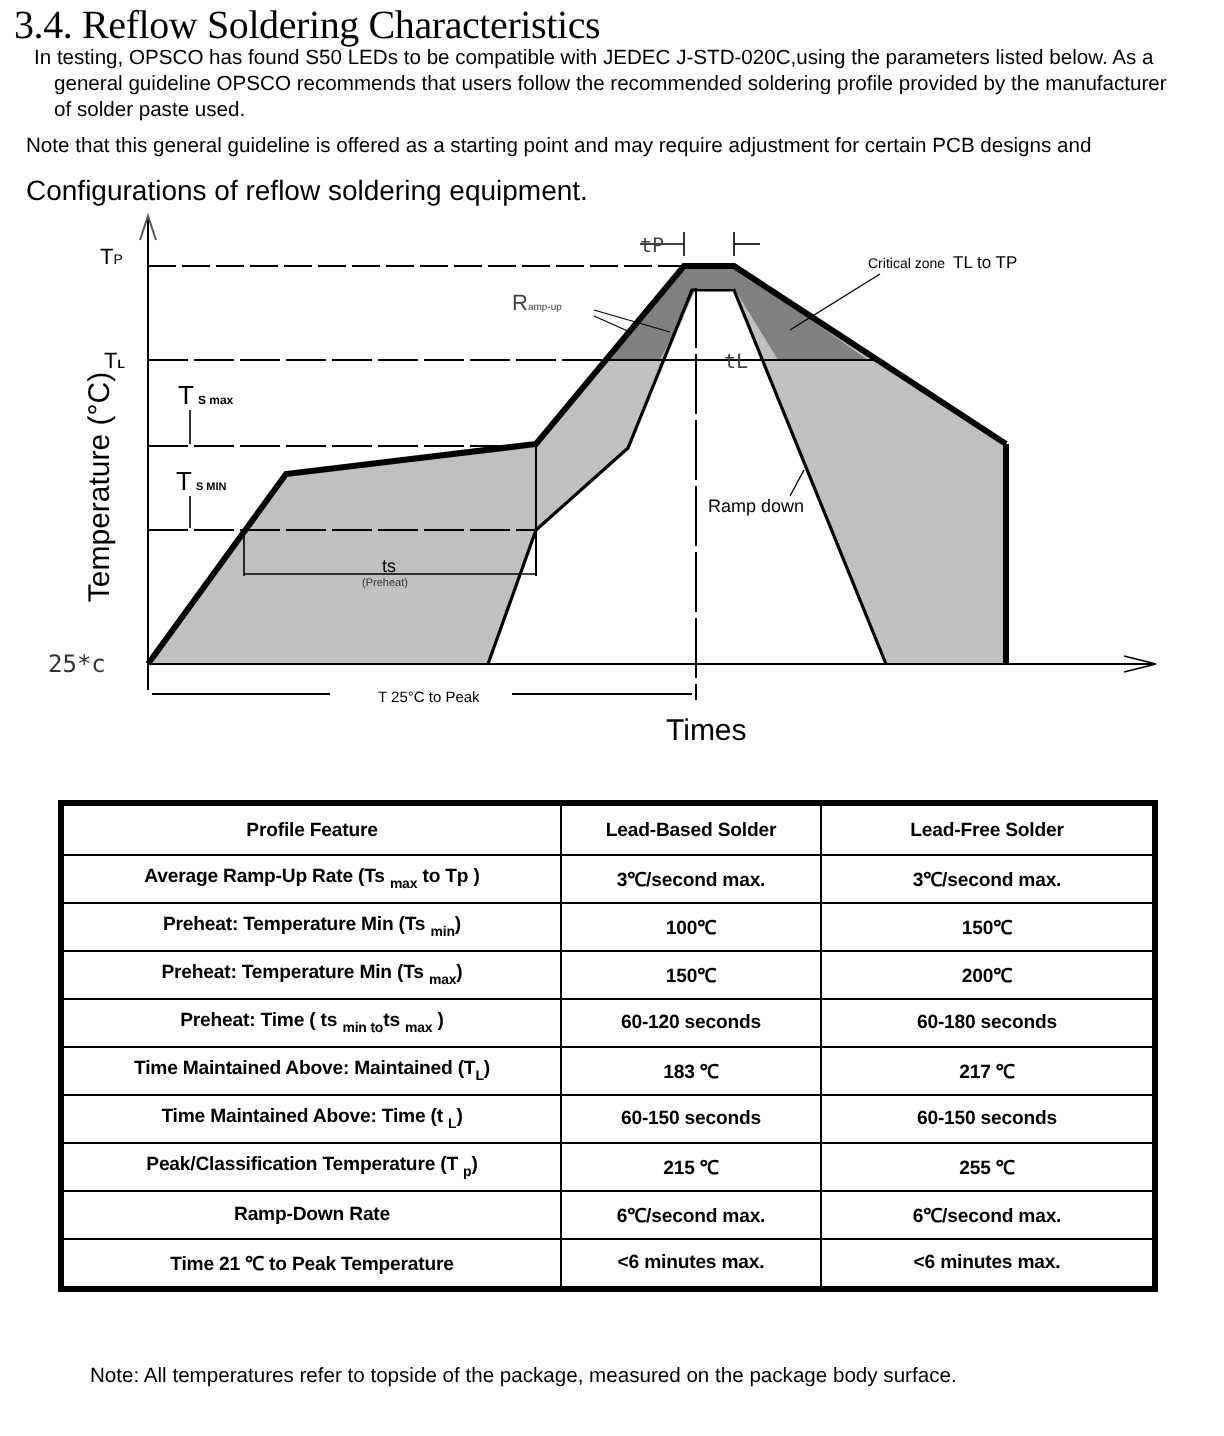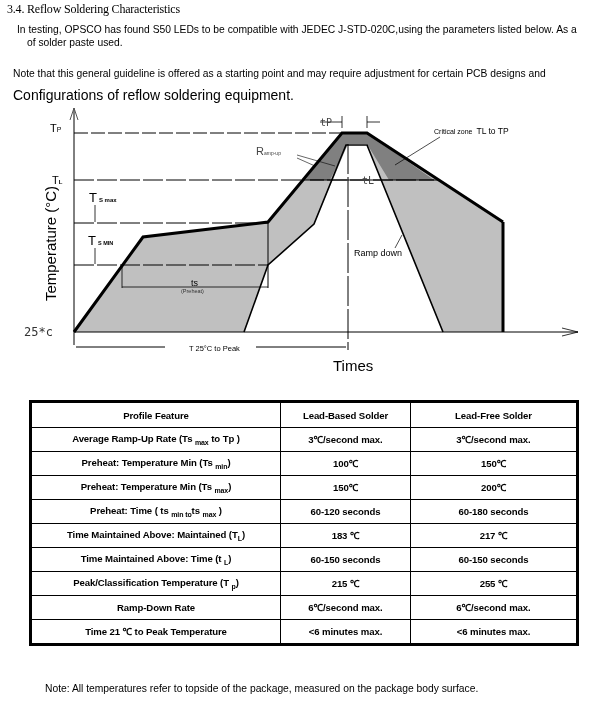--- a/index.html
+++ b/index.html
@@ -1,17 +1,17 @@
 <!DOCTYPE html>
 <html><head>
 <meta charset="utf-8">
 <style>
   html, body { margin: 0; padding: 0; background: #ffffff; }
   body { width: 612px; height: 718px; position: relative; overflow: hidden; font-family: "Liberation Sans", sans-serif; color: #000; }
-  .heading { position: absolute; left: 7px; top: 2px; font-family: "Liberation Serif", serif; font-size: 12px; letter-spacing: -0.2px; }
+  .heading { position: absolute; left: 7px; top: 2px; font-family: "Liberation Serif", serif; font-size: 20px; letter-spacing: -0.2px; }
   .para1 { position: absolute; left: 17px; top: 23px; width: 590px; font-size: 10.3px; line-height: 13px; }
   .para1 .indent { padding-left: 10px; display: block; }
   .para2 { position: absolute; left: 13px; top: 68px; font-size: 10.3px; }
   .para3 { position: absolute; left: 13px; top: 87px; font-size: 14px; }
   .chart { position: absolute; left: 0; top: 100px; width: 612px; height: 285px; }
   .ylabel { position: absolute; left: -25px; top: 235px; transform: rotate(-90deg); transform-origin: center; font-size: 15px; width: 150px; text-align: center; }
   .xlabel { position: absolute; left: 296px; top: 357px; font-size: 15px; margin-left: 37px; }
   .tbl { position: absolute; left: 29px; top: 400px; width: 550px; border-collapse: collapse; border: 3px solid #000; font-size: 9.6px; font-weight: bold; letter-spacing: -0.1px; }
   .tbl td, .tbl th { border: 1px solid #000; text-align: center; height: 23px; padding: 0; font-weight: bold; }
   .tbl th { height: 24px; }
@@ -19,20 +19,21 @@
   .tbl .c2 { width: 129px; }
   .tbl sub { font-size: 7px; }
   .note { position: absolute; left: 45px; top: 683px; font-size: 10.3px; }
 </style>
 </head>
 <body>
 
 <div class="heading">3.4. Reflow Soldering Characteristics</div>
 <div class="para1">
   <span>In testing, OPSCO has found S50 LEDs to be compatible with JEDEC J-STD-020C,using the parameters listed below. As a</span><br>
+  <span class="indent">general guideline OPSCO recommends that users follow the recommended soldering profile provided by the manufacturer</span>
   <span class="indent">of solder paste used.</span>
 </div>
 <div class="para2">Note that this general guideline is offered as a starting point and may require adjustment for certain PCB designs and</div>
 <div class="para3">Configurations of reflow soldering equipment.</div>
 
 <svg class="chart" viewBox="0 100 612 285" width="612" height="285" style="top:100px" xmlns="http://www.w3.org/2000/svg">
 
   <polygon points="74,332 143,237 268,222 342,133 367,133 503,222 503,332 443,332 367,144 348,144 314,224 268,265 244,332" fill="#c0c0c0" stroke="none"></polygon>
 
   <polygon points="305,180 342,133 367,133 434,180 389,180 367,144 348,144 330,180" fill="#808080" stroke="none"></polygon>

